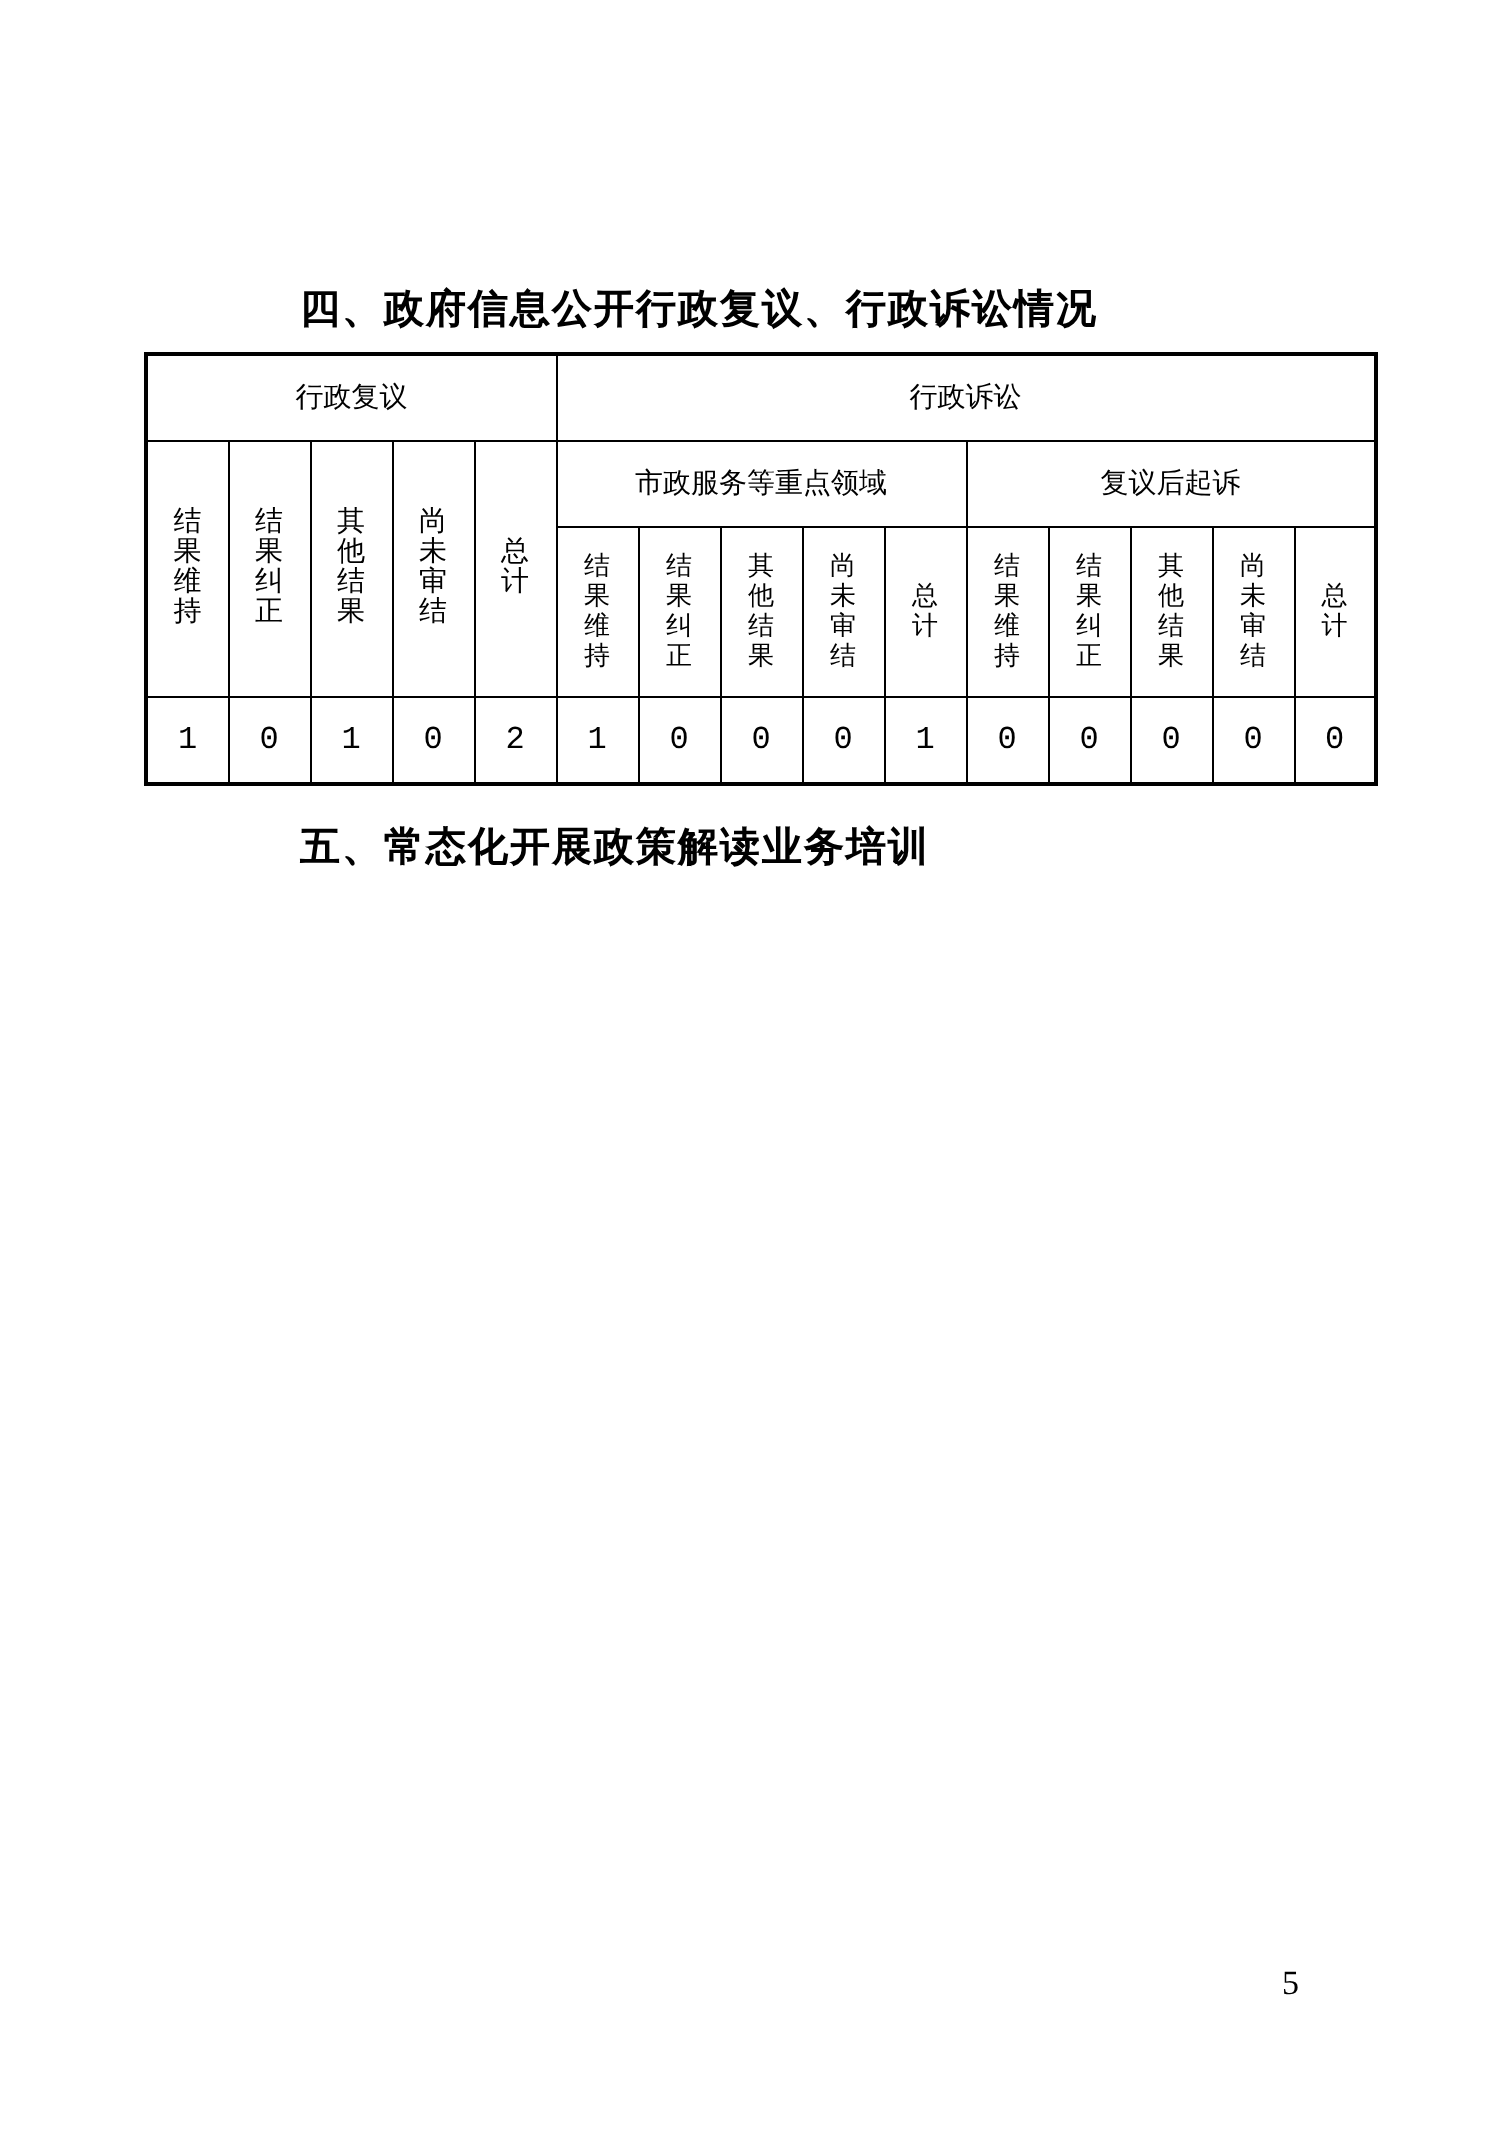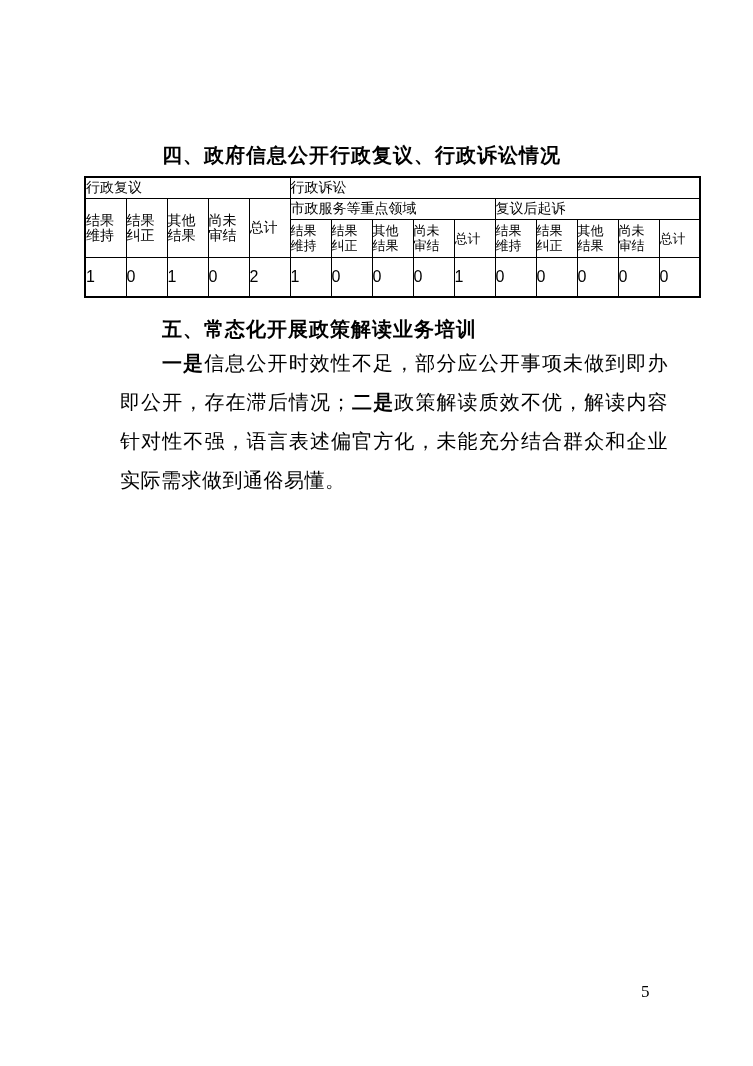--- a/index.html
+++ b/index.html
@@ -8,21 +8,21 @@
     position:relative;
     width:753px; height:1066px;
     margin:0 auto;
     background:#ffffff;
     color:#000;
     font-family:"Liberation Serif","DejaVu Serif",serif;
     overflow:hidden;
   }
   .content {
     position:absolute;
-    left:84px; top:142px;
+    left:72px; top:142px;
     width:617px;
   }
   .sec-title {
     font-family:"Liberation Sans","DejaVu Sans",sans-serif;
     font-weight:bold;
     font-size:20px;
     line-height:26px;
     letter-spacing:1px;
     margin-left:78px;
     color:#000;
@@ -30,23 +30,24 @@
   .sec-title.second { margin-top:18px; }
   table.rtable {
     width:617px;
     margin-top:8px;
     border-collapse:collapse;
     table-layout:fixed;
     border:2px solid #000;
   }
   table.rtable td {
     border:1.5px solid #000;
+    text-align:center;
     vertical-align:middle;
-    padding:0;
-    font-family:Liberation Sans, sans-serif;
+    padding:12px;
+    font-family:Liberation Mono, monospace;
     color:#000;
   }
   tr.group-row td { height:21px; font-size:14px; }
   tr.subgroup-row td { height:21px; font-size:14px; }
   td.subhead {
     font-size:13px;
     line-height:15px;
     white-space:pre-line;
   }
   tr.subhead-row td { height:38px; }
@@ -151,18 +152,17 @@
         <td>0</td>
         <td>0</td>
         <td>0</td>
       </tr>
     </tbody>
       </table>
 
     <h2 class="sec-title second">五、常态化开展政策解读业务培训</h2>
 
     <div class="bodytext">
-      <p><b>一是</b><span>信息公开时效性不足，部分应公开事项未做到即办即公开，存在滞后情况；</span><b>二是</b><span>政策解读质效不优，解读内容针对性不强，语言表述偏官方化，未能充分结合群众和企业实际需求做到通俗易懂。</span></p>
     </div>
   </div>
 
   <div class="page-number">5</div>
 </div>
 
 </body></html>

